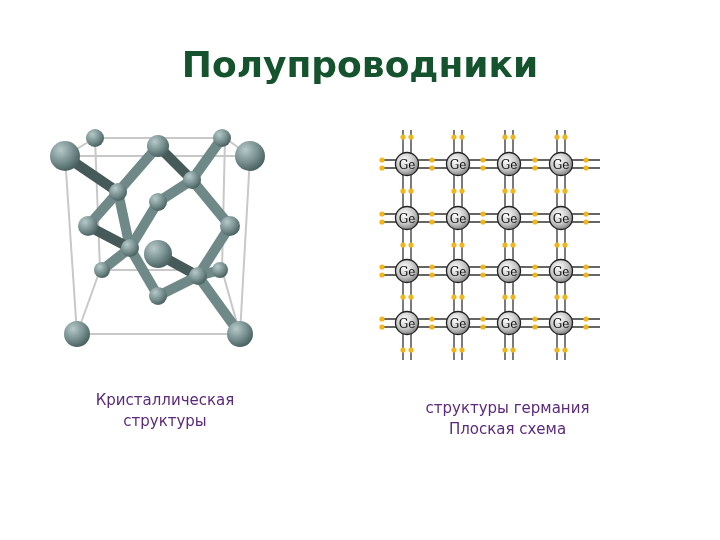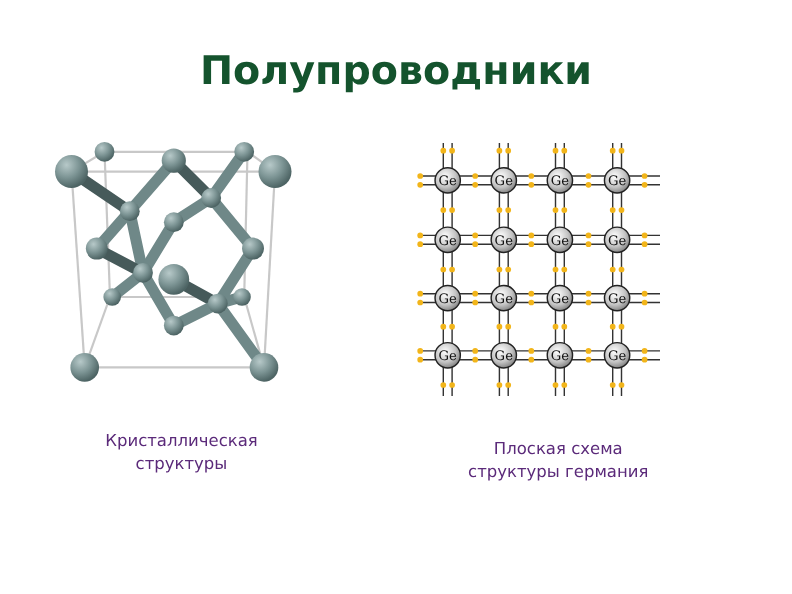--- a/index.html
+++ b/index.html
@@ -264,15 +264,15 @@
       </g>
     </g>
 </svg>
 
 <div class="caption cap-left">
   <div>Кристаллическая</div>
   <div>структуры</div>
 </div>
 
 <div class="caption cap-right">
+  <div>структуры германия</div>
   <div>Плоская схема</div>
-  <div>структуры германия</div>
 </div>
 
 </body></html>

